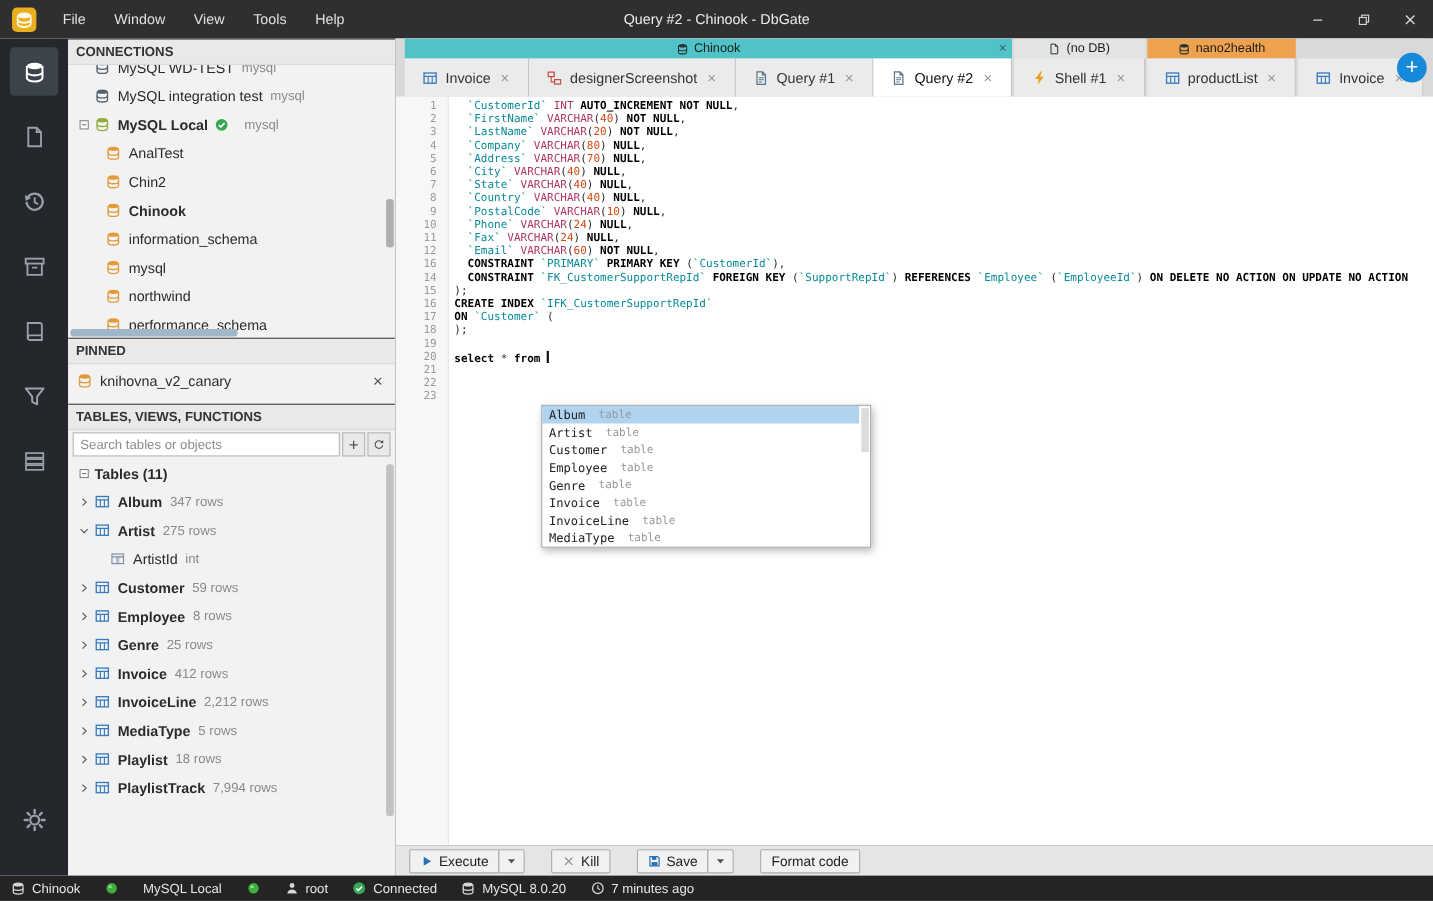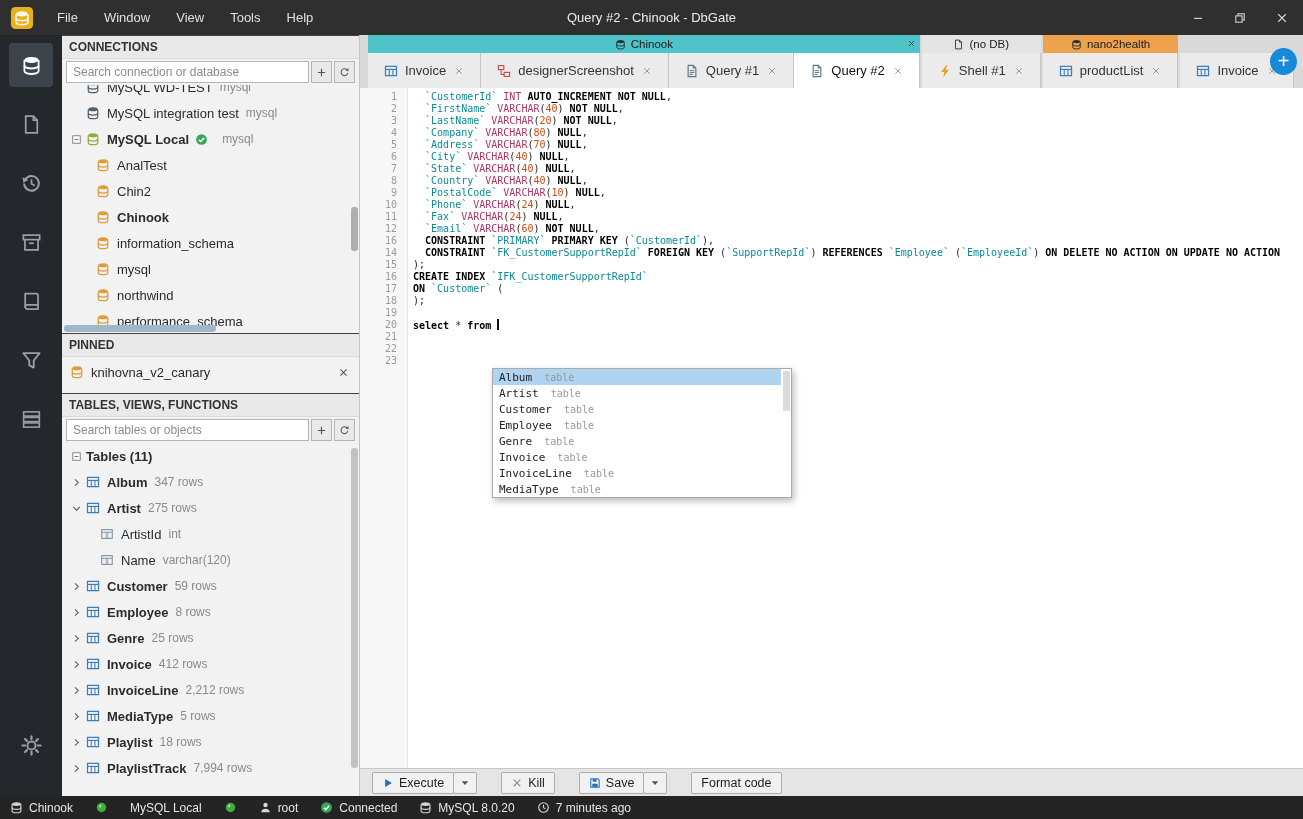--- a/index.html
+++ b/index.html
@@ -266,38 +266,20 @@
                   <line x1="4.5" y1="11.5" x2="3.1" y2="12.9"></line>
                 </g>
               </svg>
             </span>
           </div>
         </div>
     </div>
 
     <div class="leftpanel">
       <div class="sec-header">CONNECTIONS</div>
-      <div class="searchrow">
-        <input class="search-input" placeholder="Search connection or database" style="">
-        <button class="sq-btn">
-            <span class="icon">
-              <svg viewBox="0 0 16 16">
-                <path d="M8 2.6v10.8M2.6 8h10.8" stroke="currentColor" stroke-width="1.7" fill="none"></path>
-              </svg>
-            </span>
-          </button>
-        <button class="sq-btn">
-            <span class="icon">
-              <svg viewBox="0 0 16 16">
-                <path d="M12.9 8.6A5 5 0 1 1 11.6 4" fill="none" stroke="currentColor" stroke-width="1.5"></path>
-                <polygon points="13.6,1.6 13.8,6 9.6,5" fill="currentColor"></polygon>
-              </svg>
-            </span>
-          </button>
-      </div>
       <div class="conn-tree">
         <div class="tree-scroll" id="conn-tree-inner">
             <div class="tree-row" style="padding-left: 6px;">
               <span class="expander"></span>
               <span class="icon ic-slate">
                 <svg viewBox="0 0 16 16">
                   <ellipse cx="8" cy="3.8" rx="5.4" ry="2.3" fill="currentColor"></ellipse>
                   <path d="M2.6 3.8v8.4c0 1.27 2.42 2.3 5.4 2.3s5.4-1.03 5.4-2.3V3.8" fill="none" stroke="currentColor" stroke-width="1.4"></path>
                   <path d="M2.6 8c0 1.27 2.42 2.3 5.4 2.3S13.4 9.27 13.4 8" fill="none" stroke="currentColor" stroke-width="1.4"></path>
                 </svg>
@@ -504,31 +486,20 @@
             <div class="tree-row" style="padding-left: 38px;">
               <span class="icon ic-col">
                 <svg viewBox="0 0 16 16">
                   <rect x="2" y="3" width="12" height="10" fill="none" stroke="currentColor" stroke-width="1.2"></rect>
                   <line x1="2" y1="6" x2="14" y2="6" stroke="currentColor" stroke-width="1.1"></line>
                   <rect x="6.3" y="6" width="3.4" height="7" fill="currentColor" opacity=".5"></rect>
                 </svg>
               </span>
               <span class="tree-label">ArtistId</span>
               <span class="tree-meta">int</span>
-            </div>
-            <div class="tree-row" style="padding-left: 38px;">
-              <span class="icon ic-col">
-                <svg viewBox="0 0 16 16">
-                  <rect x="2" y="3" width="12" height="10" fill="none" stroke="currentColor" stroke-width="1.2"></rect>
-                  <line x1="2" y1="6" x2="14" y2="6" stroke="currentColor" stroke-width="1.1"></line>
-                  <rect x="6.3" y="6" width="3.4" height="7" fill="currentColor" opacity=".5"></rect>
-                </svg>
-              </span>
-              <span class="tree-label">Name</span>
-              <span class="tree-meta">varchar(120)</span>
             </div>
             <div class="tree-row bold" style="padding-left: 6px;">
               <span class="expander">
                 <svg viewBox="0 0 16 16">
                   <path d="M5.8 3.4L10.6 8l-4.8 4.6" fill="none" stroke="currentColor" stroke-width="1.7"></path>
                 </svg>
               </span>
               <span class="icon ic-table">
                 <svg viewBox="0 0 16 16">
                   <rect x="1.7" y="2.7" width="12.6" height="10.6" fill="none" stroke="currentColor" stroke-width="1.4"></rect>

